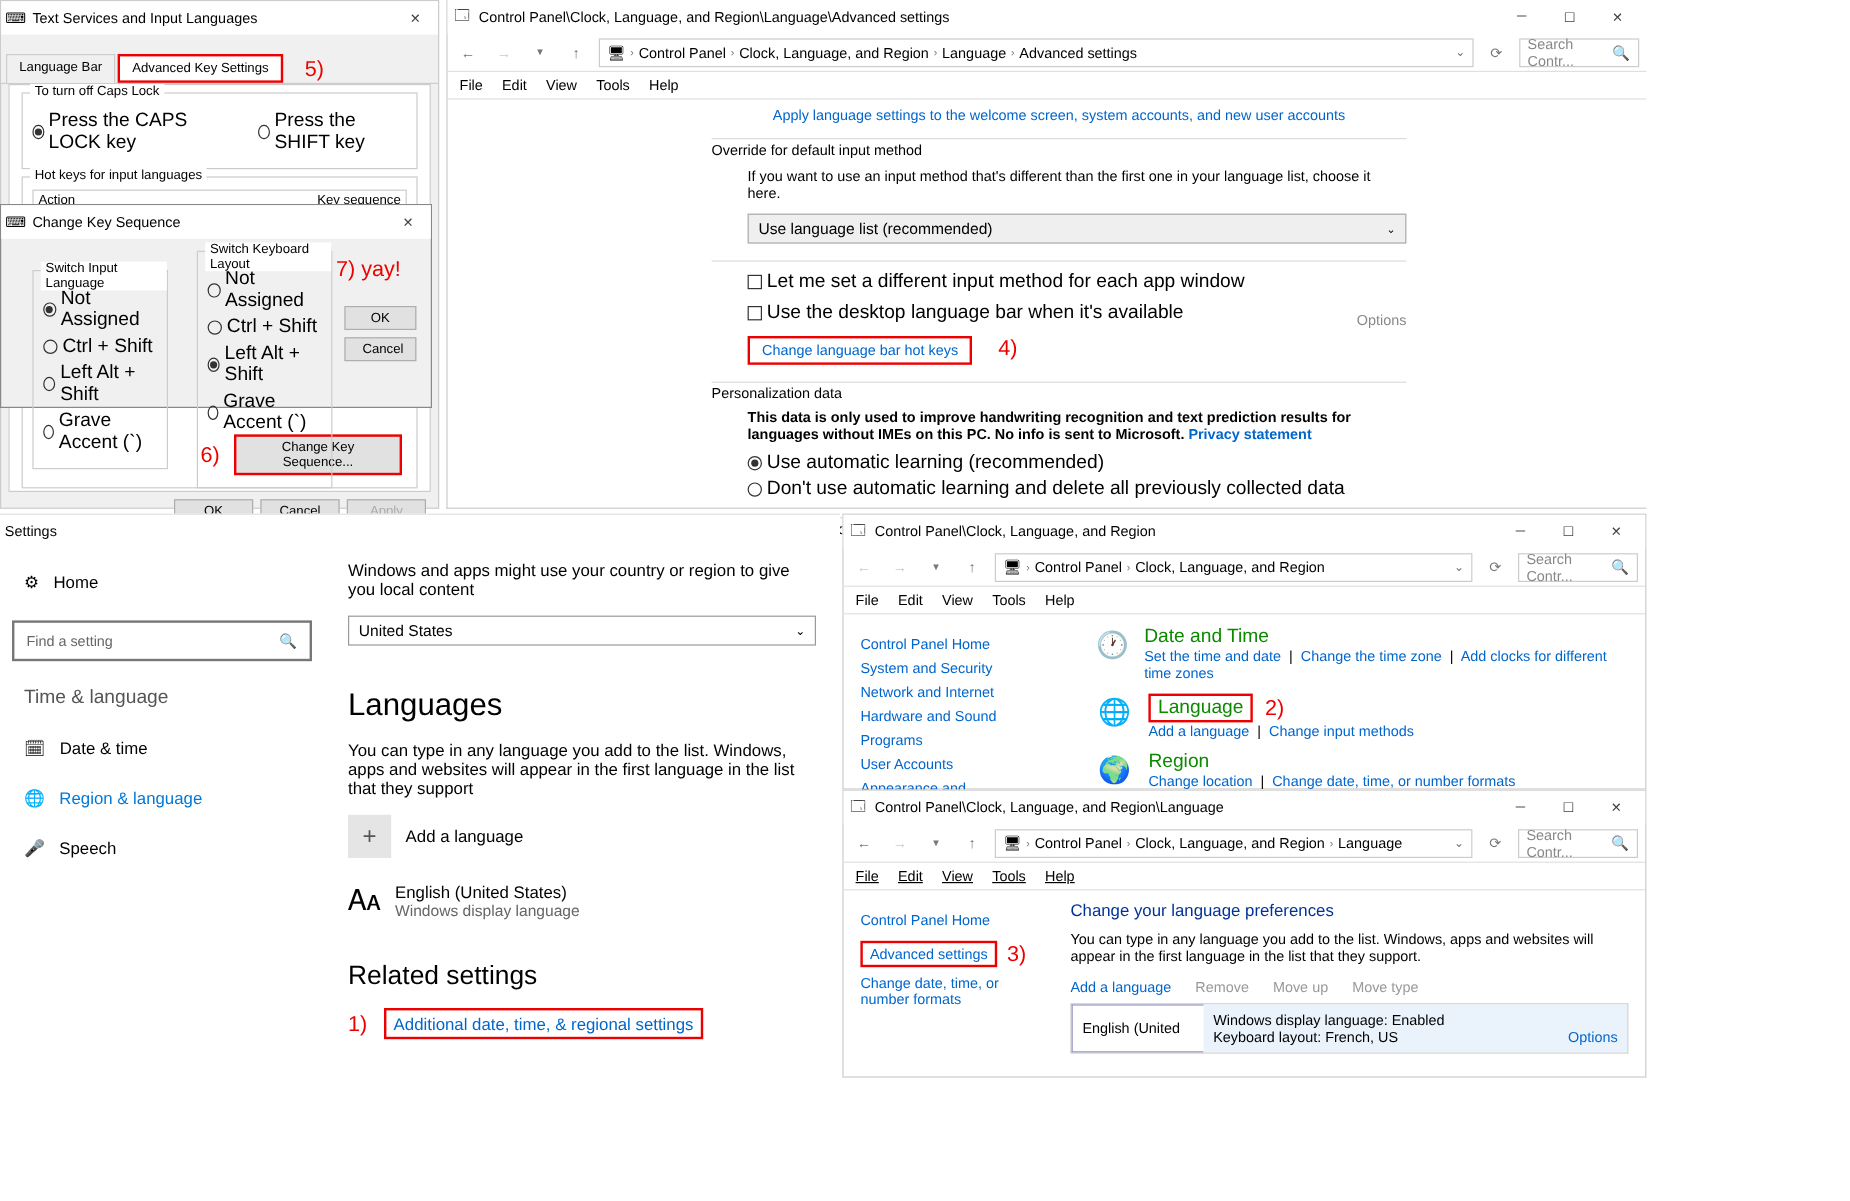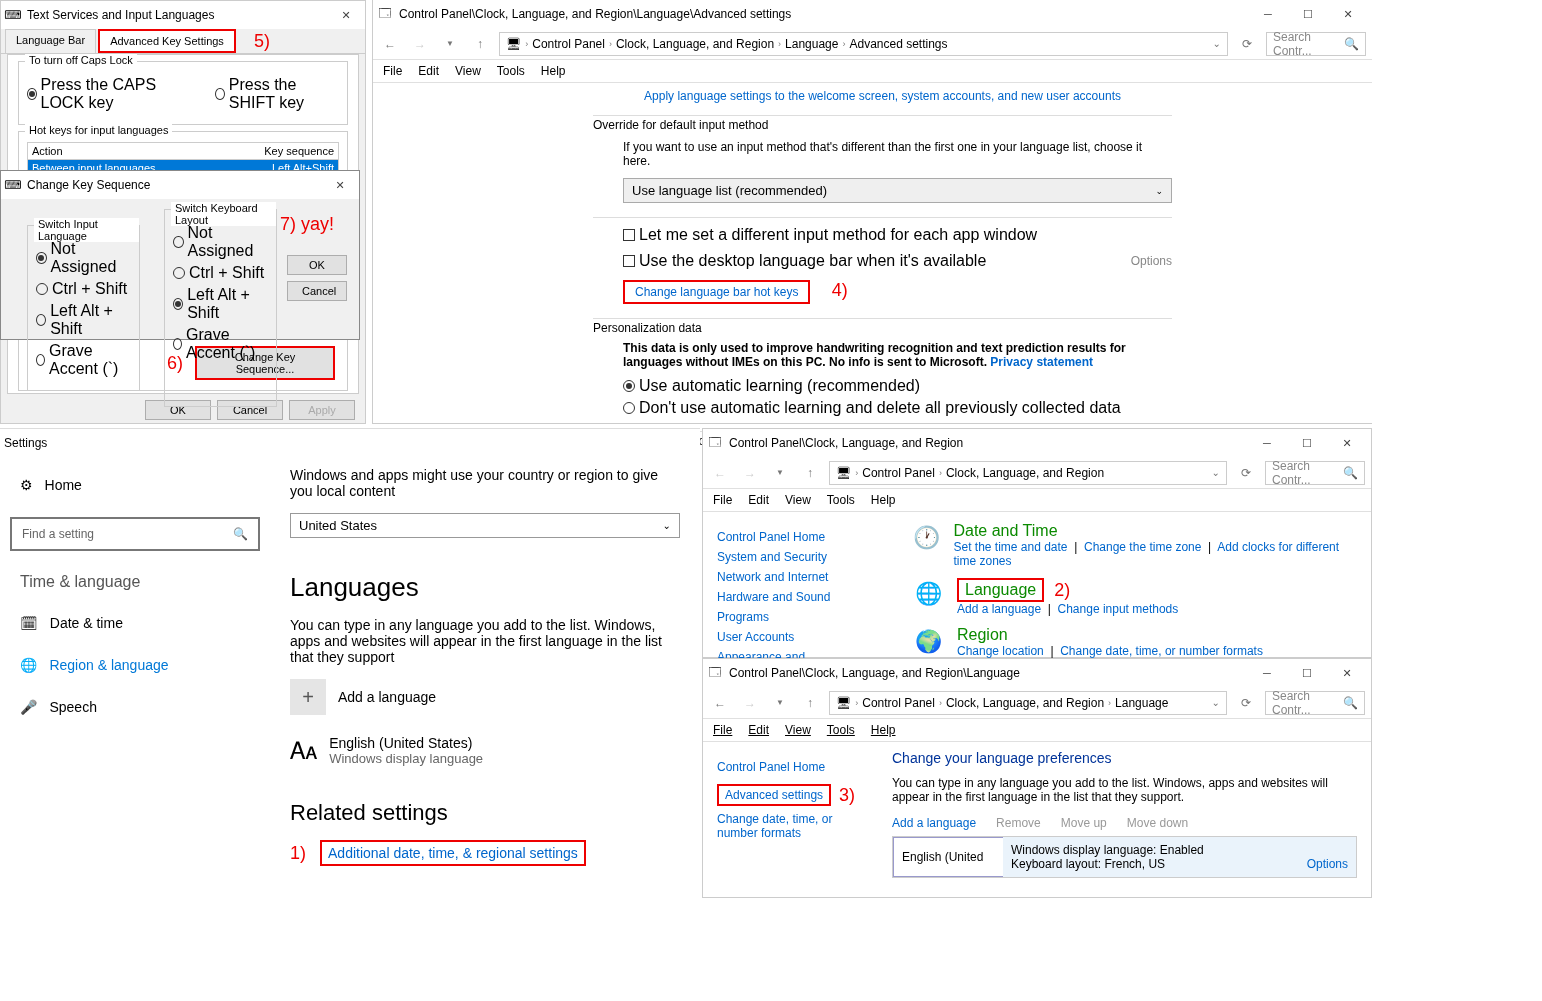--- a/index.html
+++ b/index.html
@@ -3,21 +3,21 @@
 <meta charset="utf-8">
 <style>
 * { box-sizing: border-box; margin: 0; padding: 0; font-family: "Segoe UI", Tahoma, sans-serif; }
 body { background: #fff; font-size: 12px; color: #000; position: relative; width: 1542px; height: 1001px; overflow: hidden; }
 .win { position: absolute; background: #fff; border: 1px solid #ccc; }
 .titlebar { display: flex; align-items: center; height: 28px; padding: 0 4px; background: #fff; }
 .titlebar .icon { width: 16px; height: 16px; margin-right: 6px; display: inline-flex; align-items: center; justify-content: center; }
 .titlebar .title { flex: 1; font-size: 12px; }
 .winbtns { display: flex; }
 .winbtn { width: 40px; height: 28px; display: flex; align-items: center; justify-content: center; font-size: 11px; color: #444; }
-.tabstrip { display: flex; background: #f0f0f0; border-bottom: 1px solid #ccc; padding: 0 4px 0; }
+.tabstrip { display: flex; background: #f0f0f0; border-bottom: 1px solid #ccc; padding: 16px 4px 0; }
 .tab { padding: 4px 10px; background: #f0f0f0; border: 1px solid #ccc; border-bottom: none; margin-right: 2px; font-size: 11px; }
 .tab.active { background: #fff; }
 .groupbox { border: 1px solid #ccc; margin: 6px 10px; padding: 10px 8px 8px; position: relative; }
 .groupbox > .gblegend { position: absolute; top: -8px; left: 6px; background: #fff; padding: 0 4px; font-size: 11px; }
 .radio, .check { display: flex; align-items: center; gap: 4px; font-size: 16px; margin: 4px 0; }
 .radio .dot { width: 12px; height: 12px; border: 1px solid #333; border-radius: 50%; display: flex; align-items: center; justify-content: center; }
 .radio.selected .dot::after { content: ""; width: 6px; height: 6px; background: #333; border-radius: 50%; }
 .check .box { width: 12px; height: 12px; border: 1px solid #333; }
 .btn { padding: 3px 14px; background: #e1e1e1; border: 1px solid #adadad; font-size: 11px; text-align: center; }
 .btn.disabled { color: #aaa; }
@@ -102,21 +102,21 @@
           <span style="font-size:9px;">⌄</span>
         </div>
       </div>
     </div>
     <div style="margin-top:14px; border-top:1px solid #ddd; padding-top:2px;">
       <div style="padding-left:30px; margin-top:6px;">
         <label class="check">
             <span class="box"></span>
             <span>Let me set a different input method for each app window</span>
           </label>
-        <div style="display:flex; align-items:center;">
+        <div style="display:flex; align-items:flex-end;">
           <label class="check" style="flex:1;">
               <span class="box"></span>
               <span>Use the desktop language bar when it's available</span>
             </label>
           <span style="color:#888;">Options</span>
         </div>
         <div style="margin-top:6px;">
           <span class="link redbox" style="padding:3px 10px; display:inline-block;">Change language bar hot keys</span>
           <span class="anno" style="position:static; margin-left:18px;">4)</span>
         </div>
@@ -441,21 +441,21 @@
       </div>
       <div class="link" style="margin-top:6px;">Change date, time, or number formats</div>
     </div>
     <div class="cp-main" style="padding:8px 14px;">
       <div style="color:#003399; font-size:14px;">Change your language preferences</div>
       <div style="font-size:12px; margin-top:10px;">You can type in any language you add to the list. Windows, apps and websites will appear in the first language in the list that they support.</div>
       <div style="display:flex; gap:20px; margin-top:12px; font-size:12px;">
         <span class="link">Add a language</span>
         <span style="color:#999;">Remove</span>
         <span style="color:#999;">Move up</span>
-        <span style="color:#999;">Move down</span>
+        <span style="color:#999;">Move type</span>
       </div>
       <div style="display:flex; border:1px solid #ccc; margin-top:6px;">
         <div style="width:110px; border:1px solid #99c; border-right:none; padding:12px 8px; font-size:12px;">English (United</div>
         <div style="flex:1; background:#eaf3fb; padding:6px 8px; font-size:12px; display:flex; justify-content:space-between; align-items:flex-end;">
           <div>
             <div>Windows display language: Enabled</div>
             <div>Keyboard layout: French, US</div>
           </div>
           <span class="link">Options</span>
         </div>

